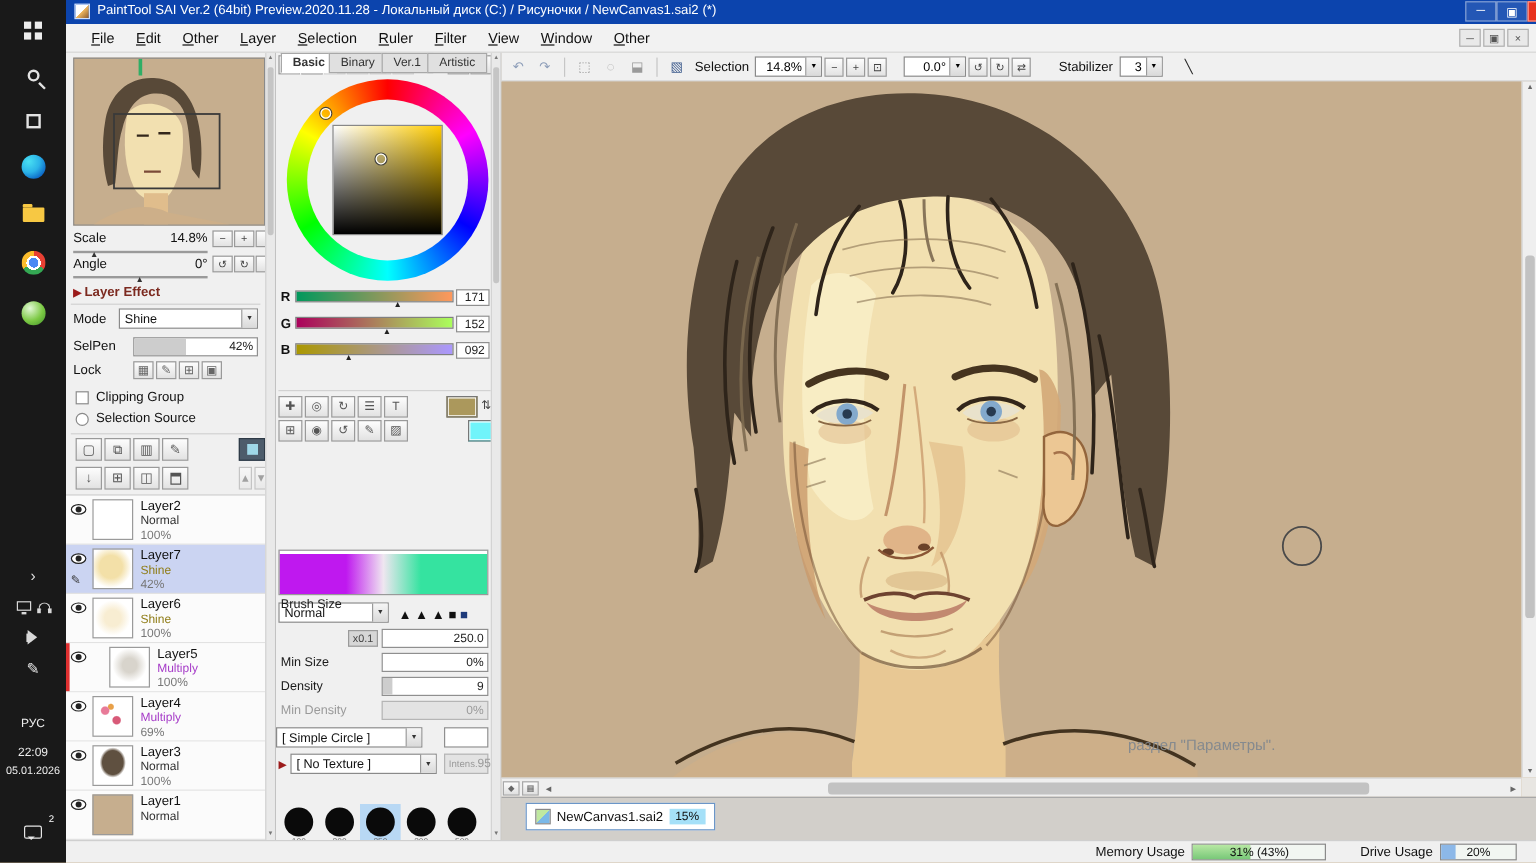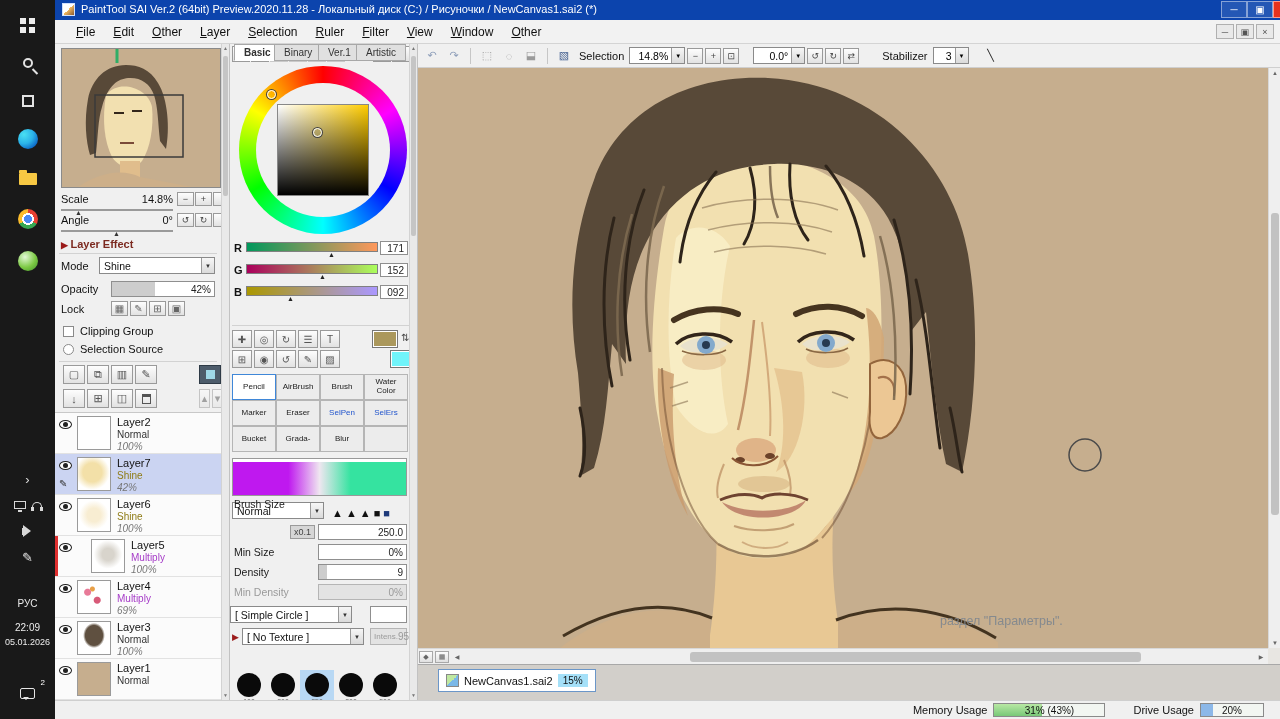--- a/index.html
+++ b/index.html
@@ -77,21 +77,21 @@
   .layer-list{position:absolute;left:0;top:368px;right:8px;bottom:0;background:#fbfbfb;border-top:1px solid #c8c8c8;overflow:hidden;}
   .lrow{position:relative;height:41px;border-bottom:1px solid #e2e2e2;background:#fbfbfb;cursor:pointer;}
   .lrow.sel{background:#cbd4f2;}
   .eye{position:absolute;left:4px;top:7px;width:13px;height:9px;border:1px solid #222;border-radius:50%;background:#fff;}
   .eye:after{content:"";position:absolute;left:3px;top:1px;width:5px;height:5px;background:#222;border-radius:50%;}
   .lpen{position:absolute;left:4px;top:24px;font-size:10px;color:#333;}
   .lredbar{position:absolute;left:0;top:0;width:3px;height:100%;background:#e03030;}
   .lthumb{position:absolute;left:22px;top:3px;width:34px;height:34px;border:1px solid #9a9a9a;background:#fff;}
   .lname{position:absolute;left:62px;top:3px;font-size:11px;color:#111;}
   .lmode{position:absolute;left:62px;top:16px;font-size:10px;}
-  .lop{position:absolute;left:62px;top:28px;font-size:10px;color:#777;font-style:italic;}
+  .lop{position:absolute;left:62px;top:28px;font-size:10px;color:#777;}
   .mode-normal{color:#333;} .mode-shine{color:#8f7c16;} .mode-multiply{color:#a63cc8;}
   .t-l7{background:radial-gradient(circle at 45% 45%,#f3e0a8 0 38%,#fff 70%);}
   .t-l6{background:radial-gradient(circle at 50% 50%,#f8edd2 0 30%,#fff 65%);}
   .t-l5{background:radial-gradient(circle at 50% 45%,#d8d4cc 0 25%,#fff 60%);}
   .t-l4{background:radial-gradient(circle at 30% 35%,#e87a98 0 3px,rgba(0,0,0,0) 4px),radial-gradient(circle at 60% 60%,#d85a78 0 3px,rgba(0,0,0,0) 4px),radial-gradient(circle at 45% 25%,#e8a048 0 2px,rgba(0,0,0,0) 3px),#fff;}
   .t-l3{background:radial-gradient(ellipse at 50% 42%,#5f5040 0 38%,rgba(0,0,0,0) 48%),#fff;}
   .t-l1{background:#c6ae8e;}
 
   
   #panel2{position:absolute;left:230px;top:44px;width:188px;height:656px;background:#f0f0f0;border-right:1px solid #c2c2c2;overflow:hidden;}
@@ -266,21 +266,21 @@
 
   <span class="le-hdr" style="top:194px"><span class="redarr" style="position:static">▶ </span><span>Layer Effect</span></span>
   <div class="hline" style="top:209px"></div>
 
   <span class="ctl-lbl" style="left:6px;top:216px">Mode</span>
   <div class="combo" style="left:44px;top:213px;right:14px">
     <span>Shine</span>
     <span class="da">▼</span>
   </div>
 
-  <span class="ctl-lbl" style="left:6px;top:239px">Opacity</span>
+  <span class="ctl-lbl" style="left:6px;top:239px">SelPen</span>
   <div class="fld" style="position:absolute;left:56px;top:237px;right:14px;height:16px;overflow:hidden">
     <div style="position:absolute;left:0;top:0;bottom:0;width:42%;background:#cdcdcd"></div>
     <span style="position:relative;z-index:2">42%</span>
   </div>
 
   <span class="ctl-lbl" style="left:6px;top:259px">Lock</span>
   <span class="cbtn lockbtn" style="left:56px;top:257px">▦</span>
   <span class="cbtn lockbtn" style="left:75px;top:257px">✎</span>
   <span class="cbtn lockbtn" style="left:94px;top:257px">⊞</span>
   <span class="cbtn lockbtn" style="left:113px;top:257px">▣</span>
@@ -423,34 +423,20 @@
     <span class="swatch1" style="background:#AB985C"></span>
     <span class="swapic">⇅</span>
     <span class="cbtn toolbtn" style="left:0;top:20px">⊞</span>
     <span class="cbtn toolbtn" style="left:22px;top:20px">◉</span>
     <span class="cbtn toolbtn" style="left:44px;top:20px">↺</span>
     <span class="cbtn toolbtn" style="left:66px;top:20px">✎</span>
     <span class="cbtn toolbtn" style="left:88px;top:20px">▨</span>
     <span class="swatch2" style="background:#70F4FA"></span>
   </div>
 
-  <div class="bgrid">
-    <div class="bcell selb">Pencil</div>
-    <div class="bcell">AirBrush</div>
-    <div class="bcell">Brush</div>
-    <div class="bcell">Water Color</div>
-    <div class="bcell">Marker</div>
-    <div class="bcell">Eraser</div>
-    <div class="bcell blue">SelPen</div>
-    <div class="bcell blue">SelErs</div>
-    <div class="bcell">Bucket</div>
-    <div class="bcell">Grada-</div>
-    <div class="bcell">Blur</div>
-    <div class="bcell"></div>
-  </div>
 
   <div class="gradstrip"></div>
 
   <div class="combo" style="left:2px;top:458px;width:92px">
     <span>Normal</span>
     <span class="da">▼</span>
   </div>
   <span class="p" style="left:102px;top:459px">
     <span class="shape">▲</span><span class="shape">▲</span><span class="shape">▲</span><span class="shape">■</span><span class="shape" style="color:#1e3a7a">■</span>
   </span>

